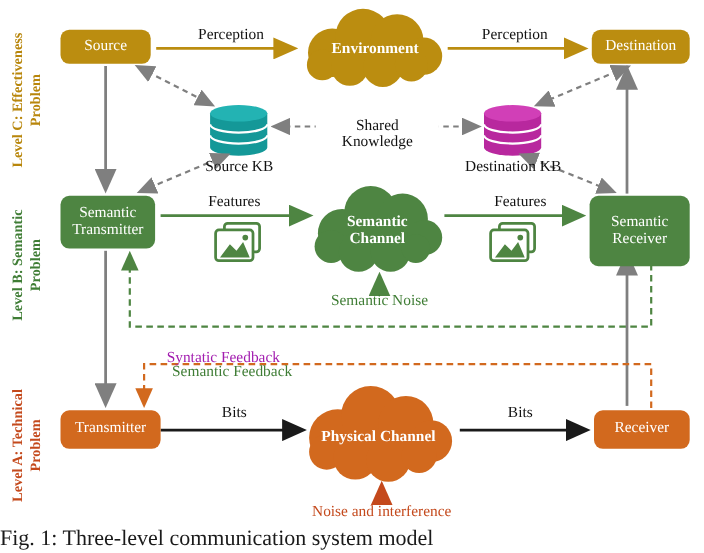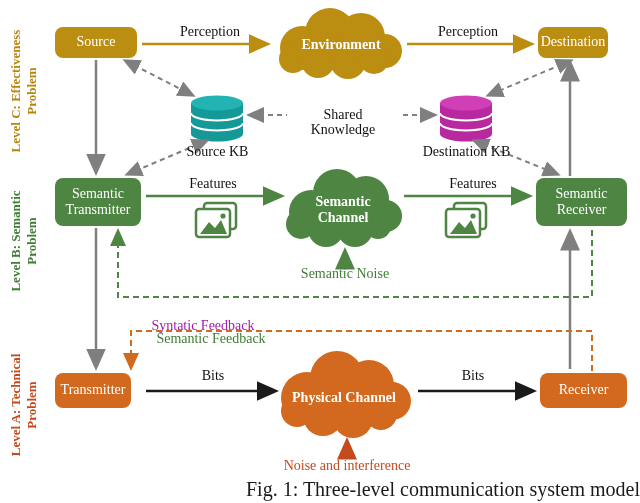--- a/index.html
+++ b/index.html
@@ -18,21 +18,21 @@
   .lbl.orange { color:#a21caf; }
   .lbl.redorange { color:#C4491C; }
   .lbl.onwhite { background:#fff; padding:0 3px;font-family:Liberation Serif, serif; }
   .cloud-label { position:absolute; color:#fff; text-align:center; font-size:14px; line-height:1.15;font-weight:bold; }
   .vlabel { position:absolute; display:flex; align-items:center; justify-content:center;
             text-align:center; transform:rotate(-90deg); font-size:13px; line-height:1.25;
             font-weight:bold; }
   .vlabel.c { color:#B8860B; }
   .vlabel.b { color:#3F7D35; }
   .vlabel.a { color:#C4491C; }
-  .caption { position:absolute; left:0; right:0; top:478px; text-align:right;
+  .caption { position:absolute; left:0; right:0; top:478px; text-align:left;
              font-size:20px; color:#1a1a1a; }
 </style>
 </head>
 <body>
 
 <div class="stage">
 
   <svg class="layer" viewBox="0 0 640 503">
     <defs>
       <marker id="m-gold" markerWidth="9" markerHeight="8" refX="7" refY="4" orient="auto-start-reverse">
@@ -132,30 +132,30 @@
     <line x1="347" y1="457" x2="347" y2="442" stroke="#C4491C" stroke-width="2.5" marker-end="url(#m-redorange)"></line>
 
     <path d="M592,230 L592,297 L118,297 L118,232" fill="none" stroke="#4E8542" stroke-width="2" stroke-dasharray="6 4" marker-end="url(#m-green)"></path>
 
     <path d="M592,371 L592,331 L131,331 L131,367" fill="none" stroke="#D2691E" stroke-width="2" stroke-dasharray="6 4" marker-end="url(#m-orange)"></path>
   </svg>
 
   <div class="box gold" style="left:55px; top:27px; width:82px; height:31px;">
     <span>Source</span>
   </div>
-  <div class="box gold" style="left:538px; top:27px; width:70px; height:31px;">
+  <div class="box gold" style="left:538px; top:27px; width:89px; height:31px;">
     <span>Destination</span>
   </div>
   <div class="box green" style="left:55px; top:178px; width:86px; height:48px;">
     <span>Semantic Transmitter</span>
   </div>
-  <div class="box green" style="left:536px; top:178px; width:91px; height:48px;">
+  <div class="box green" style="left:536px; top:178px; width:91px; height:64px;">
     <span>Semantic Receiver</span>
   </div>
-  <div class="box orange" style="left:55px; top:373px; width:76px; height:35px;">
+  <div class="box orange" style="left:55px; top:373px; width:91px; height:35px;">
     <span>Transmitter</span>
   </div>
   <div class="box orange" style="left:540px; top:373px; width:87px; height:35px;">
     <span>Receiver</span>
   </div>
 
   <div class="cloud-label" style="left:291px; top:37px; width:100px;">Environment</div>
   <div class="cloud-label" style="left:298px; top:194px; width:90px;">Semantic Channel</div>
   <div class="cloud-label" style="left:283px; top:390px; width:122px;">Physical Channel</div>
 

